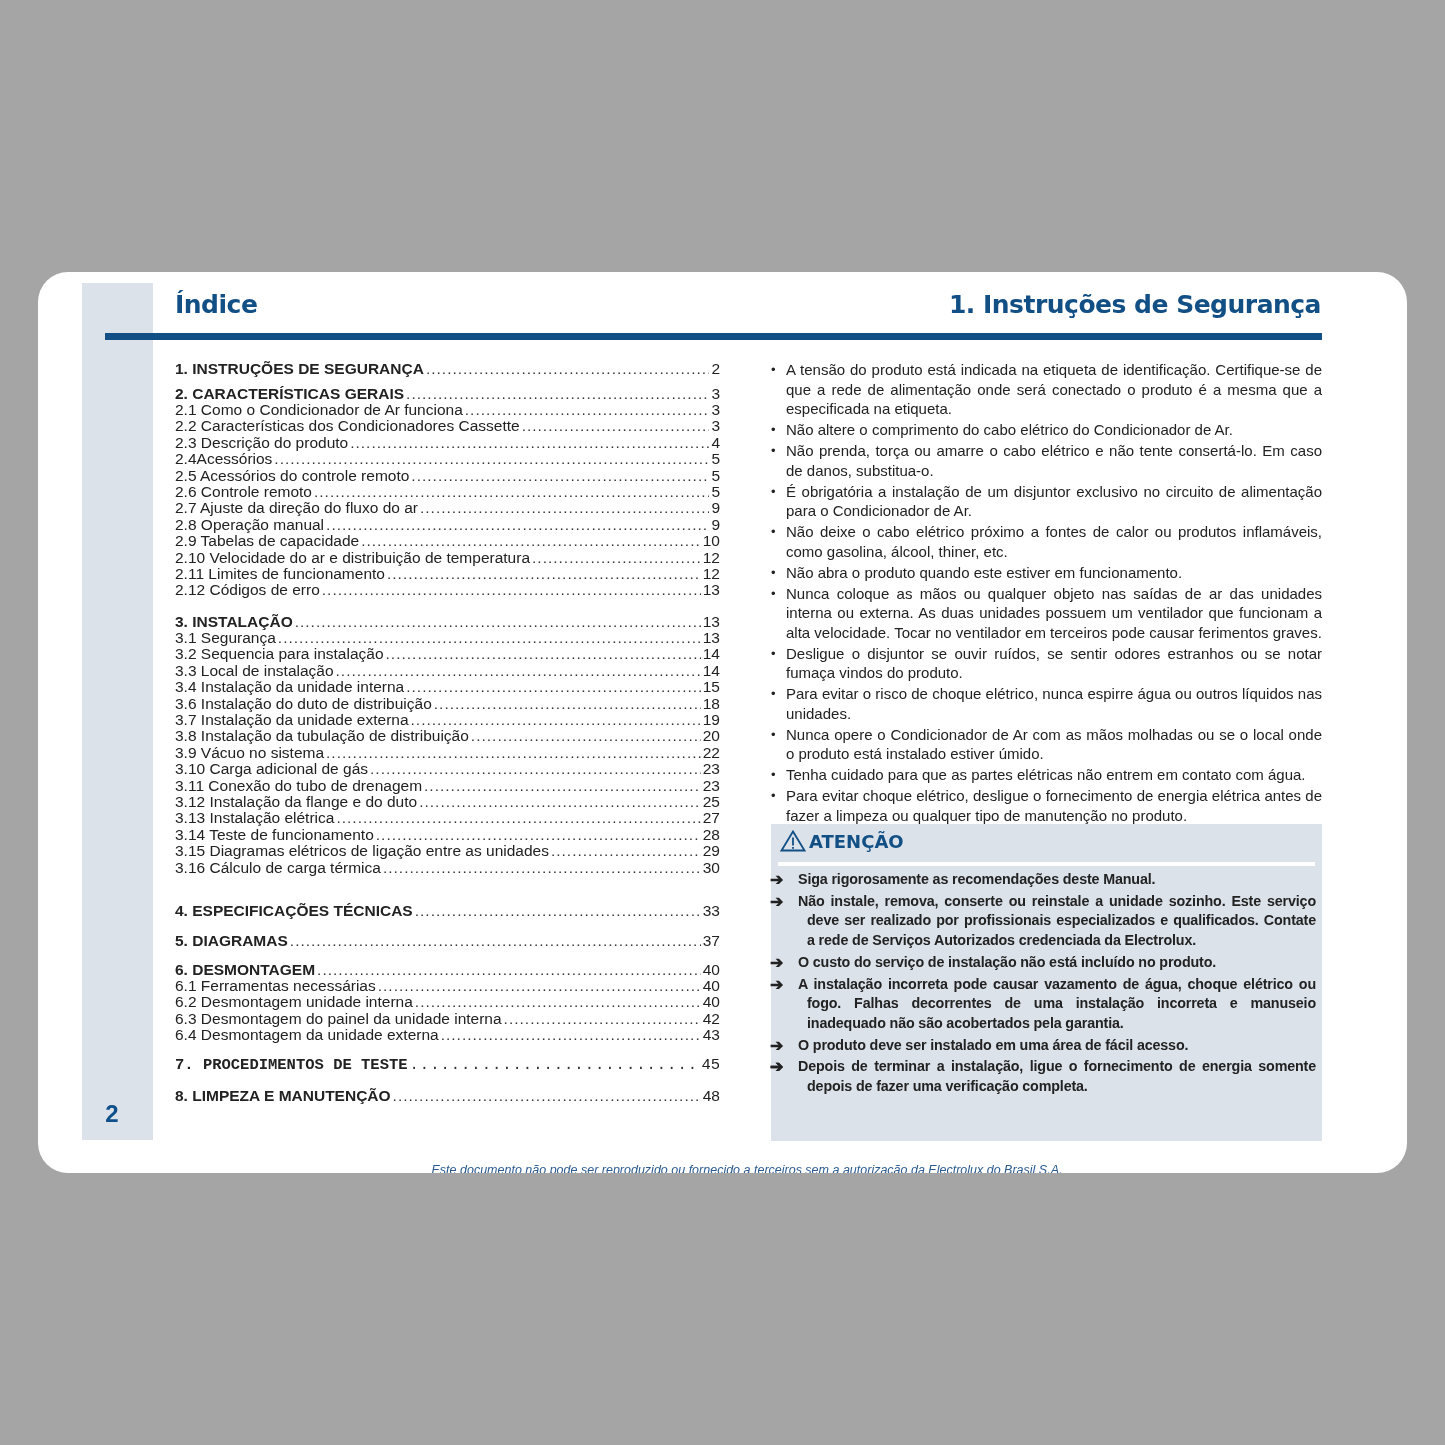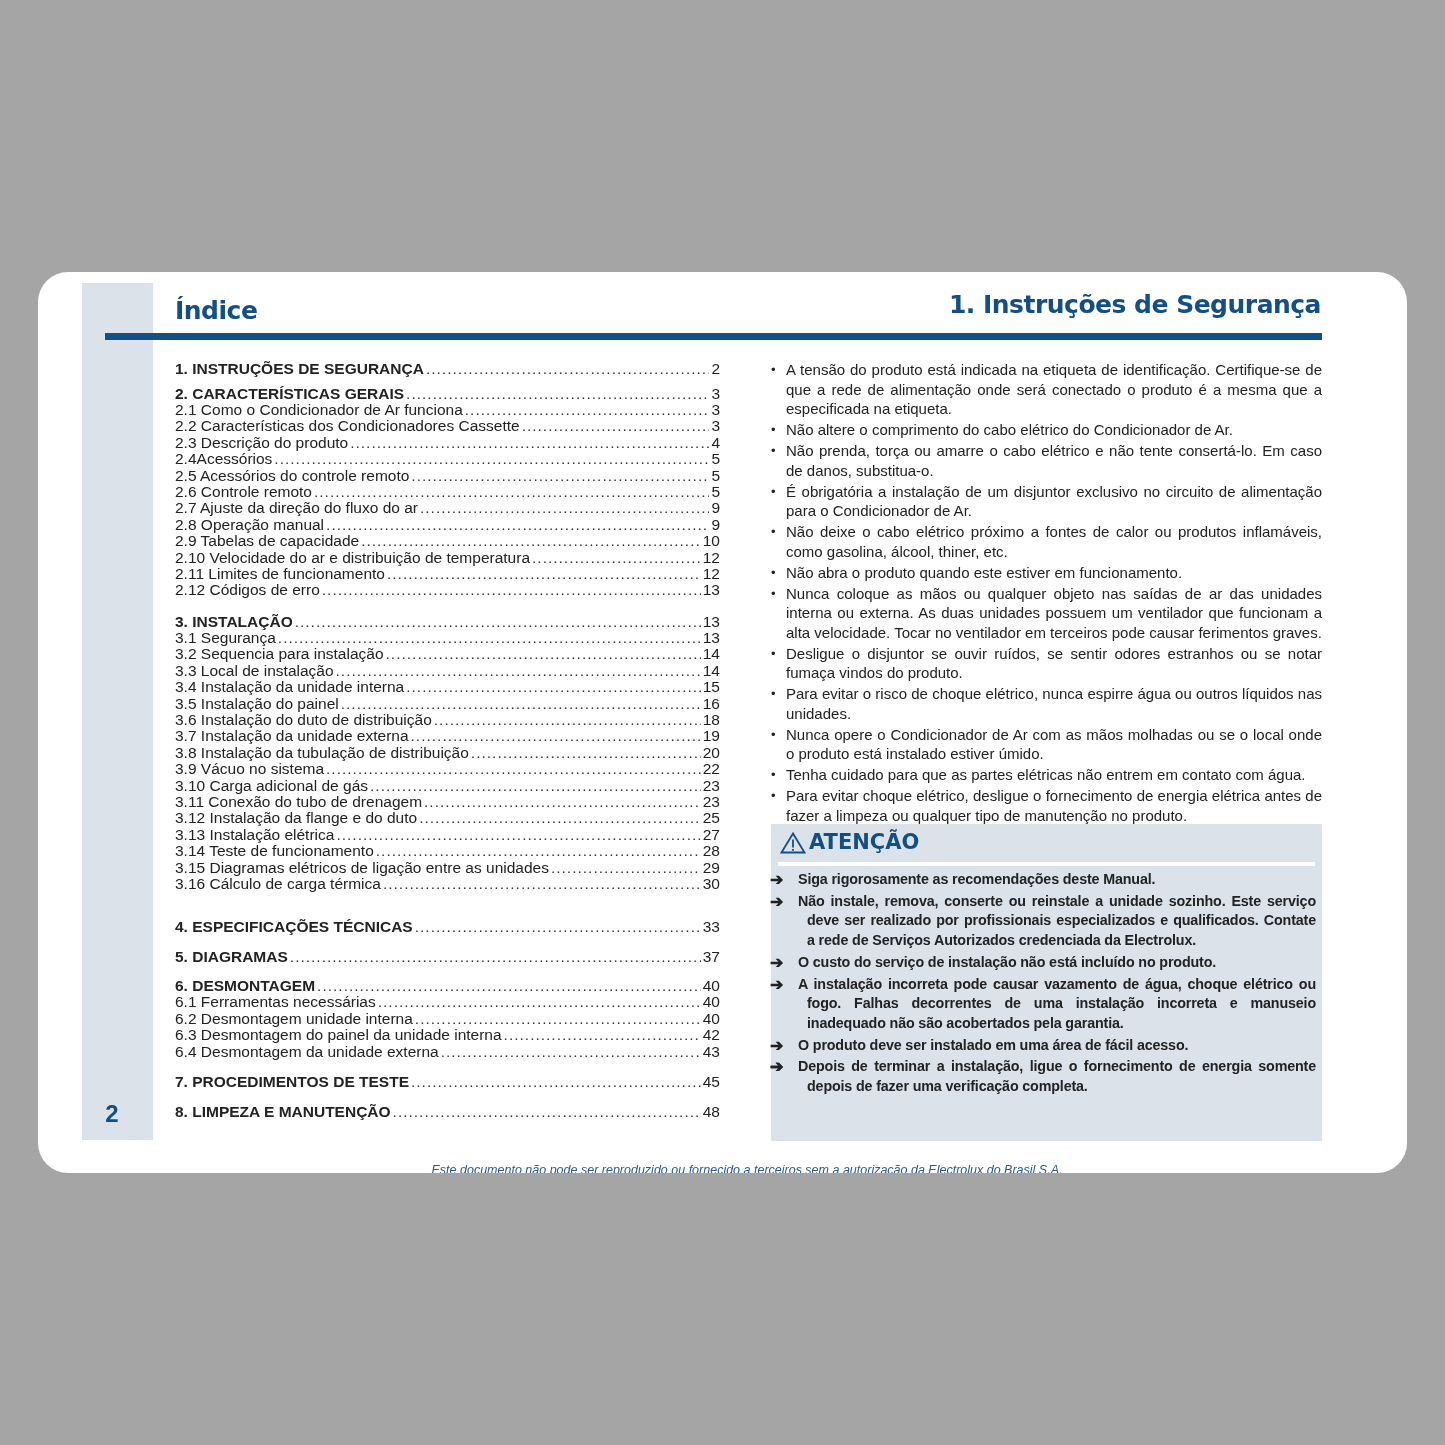--- a/index.html
+++ b/index.html
@@ -38,21 +38,21 @@
       top: 1100px;
       width: 60px;
       text-align: center;
       font-size: 24px;
       font-weight: bold;
       color: #0f4f8a;
     }
     .title-left {
       position: absolute;
       left: 175px;
-      top: 296px;
+      top: 290px;
       font-family: "DejaVu Sans", sans-serif;
       font-weight: bold;
       font-size: 25px;
       color: #114f85;
       letter-spacing: -0.5px;
     }
     .title-right {
       position: absolute;
       right: 124px;
       top: 290px;
@@ -138,25 +138,25 @@
       top: 824px;
       width: 551px;
       height: 317px;
       background: #dce2ea;
     }
     .att-title {
       position: absolute;
       left: 9px;
       top: 6px;
       display: flex;
-      align-items: flex-end;
+      align-items: center;
       gap: 3px;
       font-family: "DejaVu Sans", sans-serif;
       font-weight: bold;
-      font-size: 21px;
+      font-size: 18px;
       color: #114f85;
     }
     .att-title svg { display: block; }
     .att-rule {
       position: absolute;
       left: 7px;
       top: 38px;
       width: 537px;
       height: 4px;
       background: #ffffff;
@@ -307,25 +307,20 @@
         <span class="lbl">3.3 Local de instalação</span>
         <span class="dots"></span>
         <span class="pg">14</span>
       </div>
       <div class="toc-row">
         <span class="lbl">3.4 Instalação da unidade interna</span>
         <span class="dots"></span>
         <span class="pg">15</span>
       </div>
       <div class="toc-row">
-        <span class="lbl">3.5 Instalação do painel</span>
-        <span class="dots"></span>
-        <span class="pg">16</span>
-      </div>
-      <div class="toc-row">
         <span class="lbl">3.6 Instalação do duto de distribuição</span>
         <span class="dots"></span>
         <span class="pg">18</span>
       </div>
       <div class="toc-row">
         <span class="lbl">3.7 Instalação da unidade externa</span>
         <span class="dots"></span>
         <span class="pg">19</span>
       </div>
       <div class="toc-row">
@@ -408,21 +403,21 @@
         <span class="lbl">6.3 Desmontagem do painel da unidade interna</span>
         <span class="dots"></span>
         <span class="pg">42</span>
       </div>
       <div class="toc-row">
         <span class="lbl">6.4 Desmontagem da unidade externa</span>
         <span class="dots"></span>
         <span class="pg">43</span>
       </div>
     </div>
-    <div class="toc-group" style="margin-bottom: 13px;">
+    <div class="toc-group" style="margin-bottom: 13px; font-family: Liberation Mono, monospace;">
       <div class="toc-row heading">
         <span class="lbl">7. PROCEDIMENTOS DE TESTE</span>
         <span class="dots"></span>
         <span class="pg">45</span>
       </div>
     </div>
     <div class="toc-group" style="margin-bottom: 0px;">
       <div class="toc-row heading">
         <span class="lbl">8. LIMPEZA E MANUTENÇÃO</span>
         <span class="dots"></span>

